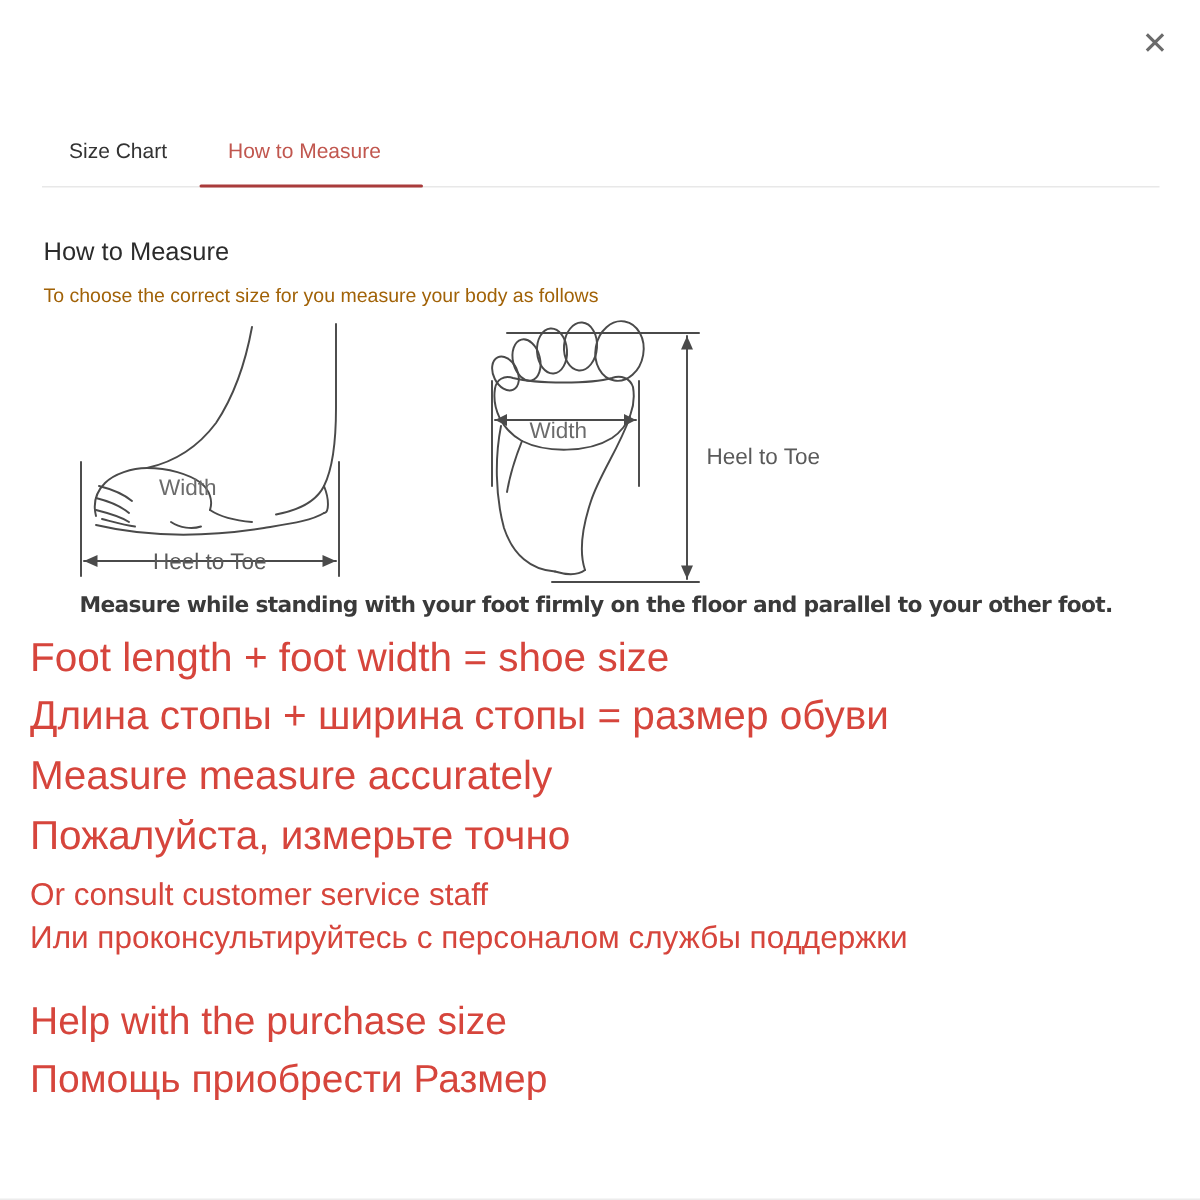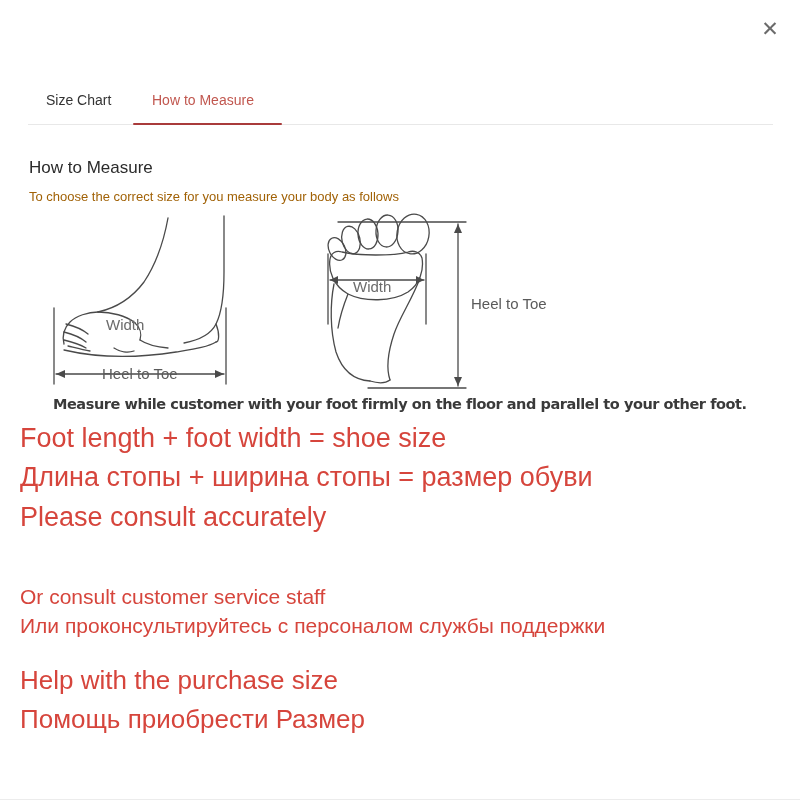--- a/index.html
+++ b/index.html
@@ -240,24 +240,25 @@
         <path d="M396,68 L388,64 L388,72 Z" fill="#4a4a4a" stroke="none"></path>
       </g>
 
       <text x="78" y="118" font-family="Liberation Sans, DejaVu Sans, sans-serif" font-size="15" fill="#6b6b6b">Width</text>
       <text x="74" y="167" font-family="Liberation Sans, DejaVu Sans, sans-serif" font-size="15" fill="#5a5a5a">Heel to Toe</text>
       <text x="325" y="80" font-family="Liberation Sans, DejaVu Sans, sans-serif" font-size="15" fill="#6b6b6b">Width</text>
       <text x="443" y="97" font-family="Liberation Sans, DejaVu Sans, sans-serif" font-size="15" fill="#5a5a5a">Heel to Toe</text>
     </svg>
   </div>
 
-  <div class="diagram-caption">Measure while customer with your foot firmly on the floor and parallel to your other foot.</div>
+  <div class="diagram-caption">Measure while standing with your foot firmly on the floor and parallel to your other foot.</div>
 
   <div class="red-line rl-1">Foot length + foot width = shoe size</div>
   <div class="red-line rl-2">Длина стопы + ширина стопы = размер обуви</div>
-  <div class="red-line rl-3">Please consult accurately</div>
+  <div class="red-line rl-3">Measure measure accurately</div>
+  <div class="red-line rl-4">Пожалуйста, измерьте точно</div>
   <div class="red-line rl-5">Or consult customer service staff</div>
   <div class="red-line rl-6">Или проконсультируйтесь с персоналом службы поддержки</div>
   <div class="red-line rl-7">Help with the purchase size</div>
   <div class="red-line rl-8">Помощь приобрести Размер</div>
 
   <div class="bottom-rule"></div>
 </div>
 
 </body></html>

